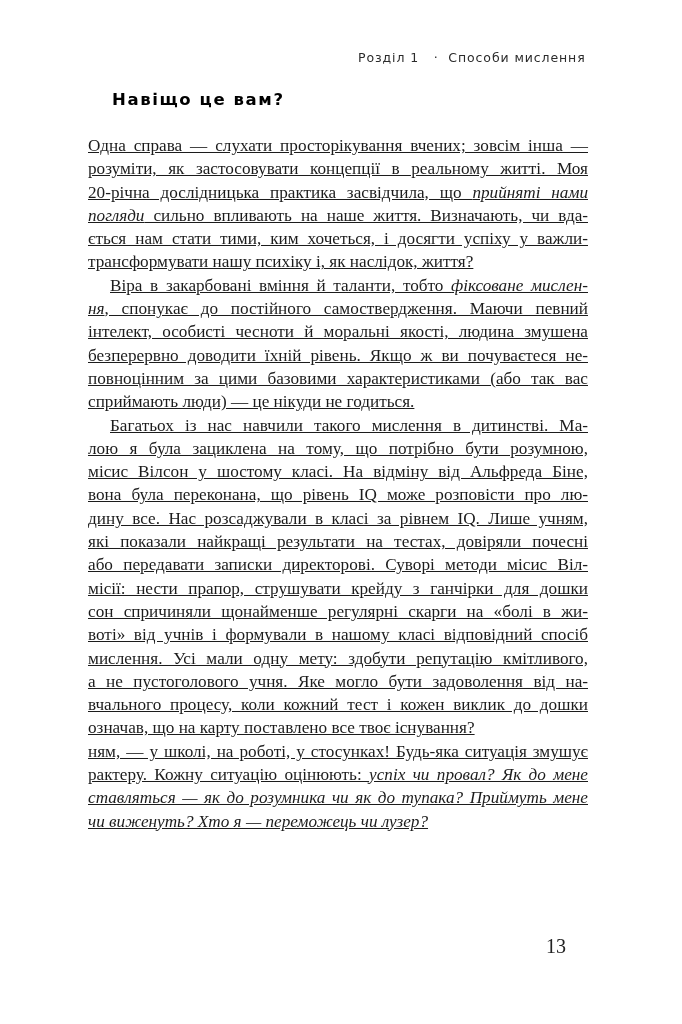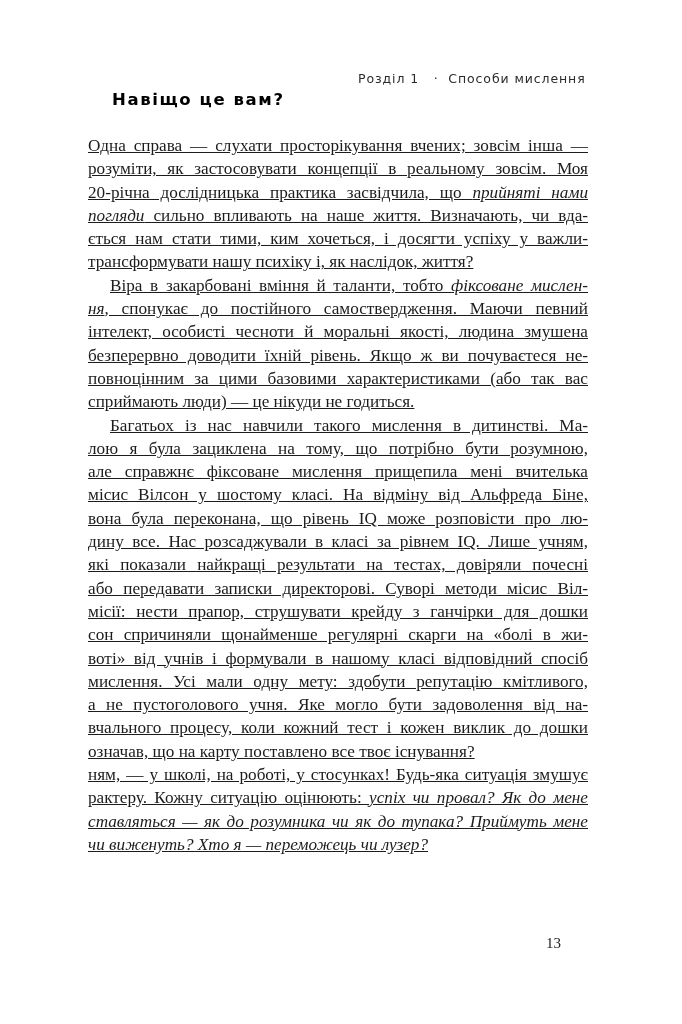--- a/index.html
+++ b/index.html
@@ -1,75 +1,74 @@
 <!DOCTYPE html>
 <html><head>
 <meta charset="utf-8">
 <style>
   html, body { margin: 0; padding: 0; background: #ffffff; }
   body { width: 682px; height: 1024px; position: relative; overflow: hidden; color: #1a1a1a; }
   .running-head {
     position: absolute; left: 358px; top: 50px;
     font-family: "DejaVu Sans", sans-serif; font-size: 12.5px; letter-spacing: 0.9px;
-    color: #2b2b2b; white-space: nowrap; margin-top: 21px;
+    color: #2b2b2b; white-space: nowrap;
   }
   .heading {
     position: absolute; left: 112px; top: 88px;
     font-family: "DejaVu Sans", sans-serif; font-weight: bold; font-size: 16.5px;
     letter-spacing: 1.6px; line-height: 23px; color: #000000;
   }
   .heading div { white-space: nowrap; }
   .body-text {
     position: absolute; left: 88px; top: 134px; width: 500px;
     font-family: "Liberation Serif", serif; font-size: 17.2px; line-height: 23.3px; color: #1c1c1c;
   }
   .line { display: block; white-space: nowrap; text-align: justify; text-align-last: justify; height: 23.3px; text-decoration: underline; }
   .line.last { text-align-last: left; }
   .line.indent { padding-left: 22px; }
   .line span { }
   .it { font-style: italic; }
   .page-number {
     position: absolute; left: 546px; top: 935px;
-    font-family: "Liberation Serif", serif; font-size: 15px; color: #222;
+    font-family: "Liberation Serif", serif; font-size: 20px; color: #222;
   }
 </style>
 </head>
 <body>
 
 <div class="running-head">
   <span>Розділ 1</span>
   <span>&nbsp;&nbsp;<span>·</span>&nbsp;</span>
   <span>Способи мислення</span>
 </div>
 
 <div class="heading">
   <div>Навіщо це вам?</div>
 </div>
 
 <div class="body-text" id="body-text">
     <div>
       <span class="line"><span>Одна справа — слухати просторікування вчених; зовсім інша —</span></span>
-      <span class="line"><span>розуміти, як застосовувати концепції в реальному зовсім. Моя</span></span>
+      <span class="line"><span>розуміти, як застосовувати концепції в реальному житті. Моя</span></span>
       <span class="line"><span>20-річна дослідницька практика засвідчила, що </span><span class="it">прийняті нами</span></span>
       <span class="line"><span class="it">погляди</span><span> сильно впливають на наше життя. Визначають, чи вда-</span></span>
       <span class="line"><span>ється нам стати тими, ким хочеться, і досягти успіху у важли-</span></span>
       <span class="line last"><span>трансформувати нашу психіку і, як наслідок, життя?</span></span>
     </div>
     <div>
       <span class="line indent"><span>Віра в закарбовані вміння й таланти, тобто </span><span class="it">фіксоване мислен-</span></span>
       <span class="line"><span class="it">ня</span><span>, спонукає до постійного самоствердження. Маючи певний</span></span>
       <span class="line"><span>інтелект, особисті чесноти й моральні якості, людина змушена</span></span>
       <span class="line"><span>безперервно доводити їхній рівень. Якщо ж ви почуваєтеся не-</span></span>
       <span class="line"><span>повноцінним за цими базовими характеристиками (або так вас</span></span>
       <span class="line last"><span>сприймають люди) — це нікуди не годиться.</span></span>
     </div>
     <div>
       <span class="line indent"><span>Багатьох із нас навчили такого мислення в дитинстві. Ма-</span></span>
       <span class="line"><span>лою я була зациклена на тому, що потрібно бути розумною,</span></span>
-      <span class="line"><span>але справжнє фіксоване мислення прищепила мені вчителька</span></span>
       <span class="line"><span>місис Вілсон у шостому класі. На відміну від Альфреда Біне,</span></span>
       <span class="line"><span>вона була переконана, що рівень IQ може розповісти про лю-</span></span>
       <span class="line"><span>дину все. Нас розсаджували в класі за рівнем IQ. Лише учням,</span></span>
       <span class="line"><span>які показали найкращі результати на тестах, довіряли почесні</span></span>
       <span class="line"><span>або передавати записки директорові. Суворі методи місис Віл-</span></span>
       <span class="line"><span>місії: нести прапор, струшувати крейду з ганчірки для дошки</span></span>
       <span class="line"><span>сон спричиняли щонайменше регулярні скарги на «болі в жи-</span></span>
       <span class="line"><span>воті» від учнів і формували в нашому класі відповідний спосіб</span></span>
       <span class="line"><span>мислення. Усі мали одну мету: здобути репутацію кмітливого,</span></span>
       <span class="line"><span>а не пустоголового учня. Яке могло бути задоволення від на-</span></span>

